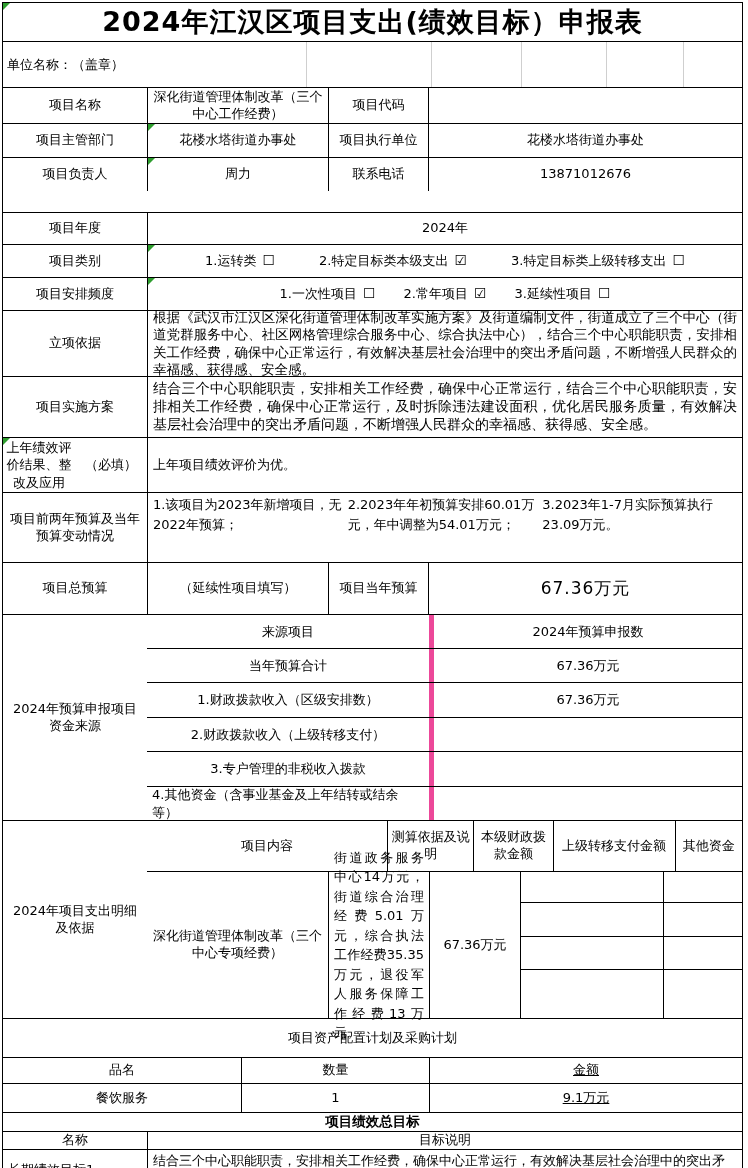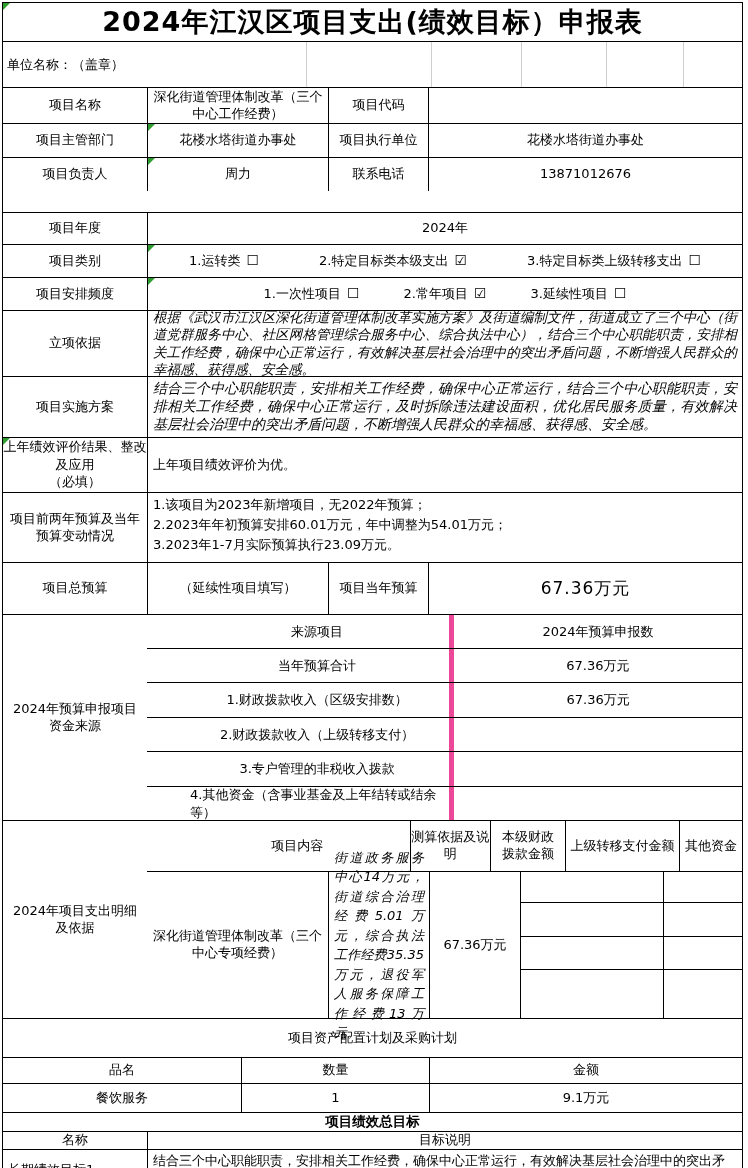--- a/index.html
+++ b/index.html
@@ -16,45 +16,45 @@
   .wa{width:144px;} .wb{width:181px;} .wc{width:100px;} .wd{width:314px;} .wfull{width:739px;}
   .wval{width:595px;}
   .title-row{height:38px;display:flex;align-items:center;justify-content:center;}
   .title-row .t{font-size:27px;font-weight:bold;letter-spacing:1px;}
   .unit-row{height:46px;display:flex;align-items:center;position:relative;}
   .unit-row span{font-size:13px;padding-left:4px;}
   .gl{position:absolute;top:0;bottom:0;width:1px;background:#cfcfcf;}
   .h36{height:36px;} .h34{height:34px;} .h32{height:32px;margin-top:21px;} .h33{height:33px;}
   .h66{height:66px;} .h61{height:61px;} .h55{height:55px;} .h70{height:70px;} .h52{height:52px;}
   .bigmoney{font-size:17px;letter-spacing:1px;}
-  .opts{gap:16px;}
+  .opts{gap:0;}
   .opt{margin:16px 14px;white-space:nowrap;}
   .opt .box{font-size:14px;margin-left:6px;}
   .optwide .opt{margin:0 22px;}
   .stack{display:flex;flex-direction:column;width:595px;}
   .stack .sr{display:flex;border-top:1px solid #000;box-sizing:border-box;}
   .stack .sr.first{border-top:none;}
   .sn{width:282px;} .sv{width:313px;border-left:5px solid #ec4899;box-sizing:border-box;
       display:flex;align-items:center;justify-content:center;font-size:13px;}
-  .sn{display:flex;align-items:center;justify-content:center;font-size:13px;box-sizing:border-box;margin-left:38px;}
+  .sn{display:flex;align-items:center;justify-content:center;font-size:13px;box-sizing:border-box;}
   .h205{height:205px;} .h197{height:197px;} .h147{height:147px;} .h50{height:50px;}
   .subcol{display:flex;flex-direction:column;box-sizing:border-box;border-left:1px solid #000;}
   .subcol .sub{box-sizing:border-box;border-top:1px solid #000;}
   .subcol .sub.first{border-top:none;}
   .sub1{height:30px;} .sub2{height:34px;} .sub3{height:34px;} .sub4{height:49px;}
   .w143{width:143px;} .w79{width:79px;} .w91{width:91px;} .w101{width:101px;}
-  .w238{width:238px;} .w188{width:188px;} .w313{width:313px;}
+  .w238{width:238px;} .w188{width:188px;} .w313{width:313px;text-decoration:underline;}
   .h39{height:39px;} .h26{height:26px;} .h29{height:29px;} .h19{height:19px;} .h18{height:18px;} .h41{height:41px;}
   .bold{font-weight:bold;}
-  .just{text-align:justify;text-align-last:left;font-style:italic;}
+  .just{text-align:justify;text-align-last:left;}
   .flag{position:absolute;left:0;top:0;width:0;height:0;
         border-top:7px solid #2f9e2f;border-right:7px solid transparent;}
   .vlabel{line-height:1.35;}
   .small-line{display:block;width:100%;}
-  .multiline{flex-direction:column;align-items:flex-start;justify-content:flex-start;}
+  .multiline{align-items:flex-start;justify-content:space-between;}
   .multiline.centered{align-items:center;}
 </style>
 </head>
 <body>
 
 <div class="sheet">
   <div class="tbl">
 
     <div class="r first title-row">
       <span class="t">2024年江汉区项目支出(绩效目标）申报表</span>

